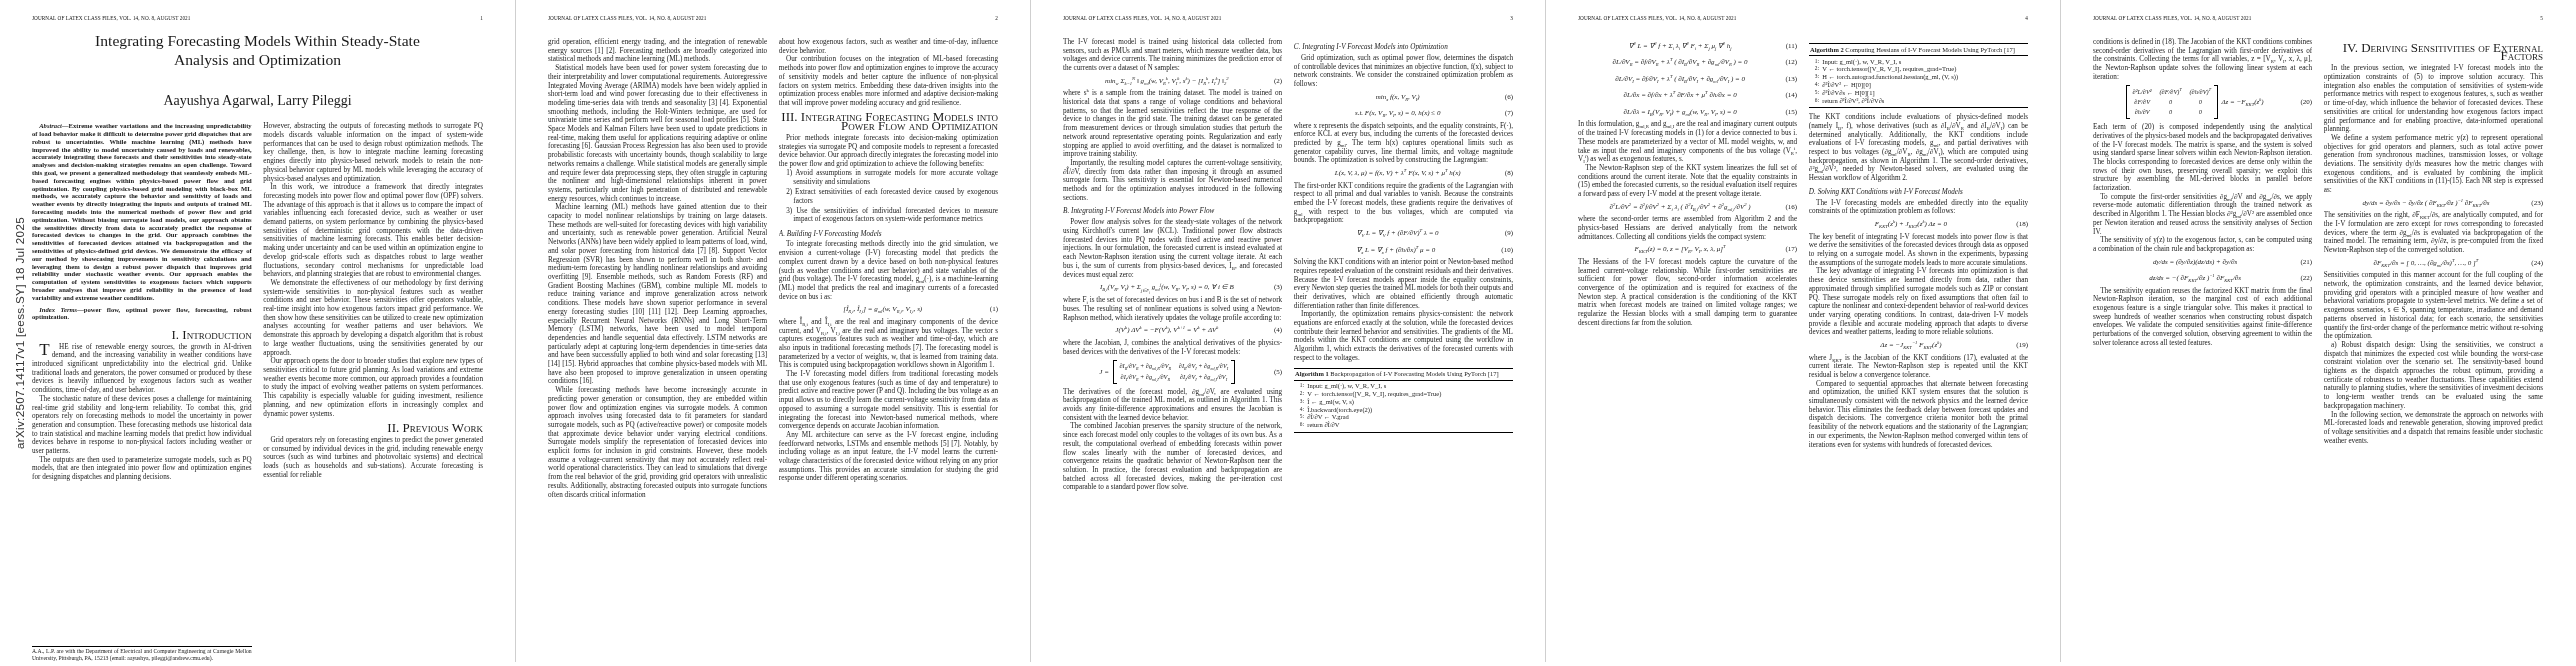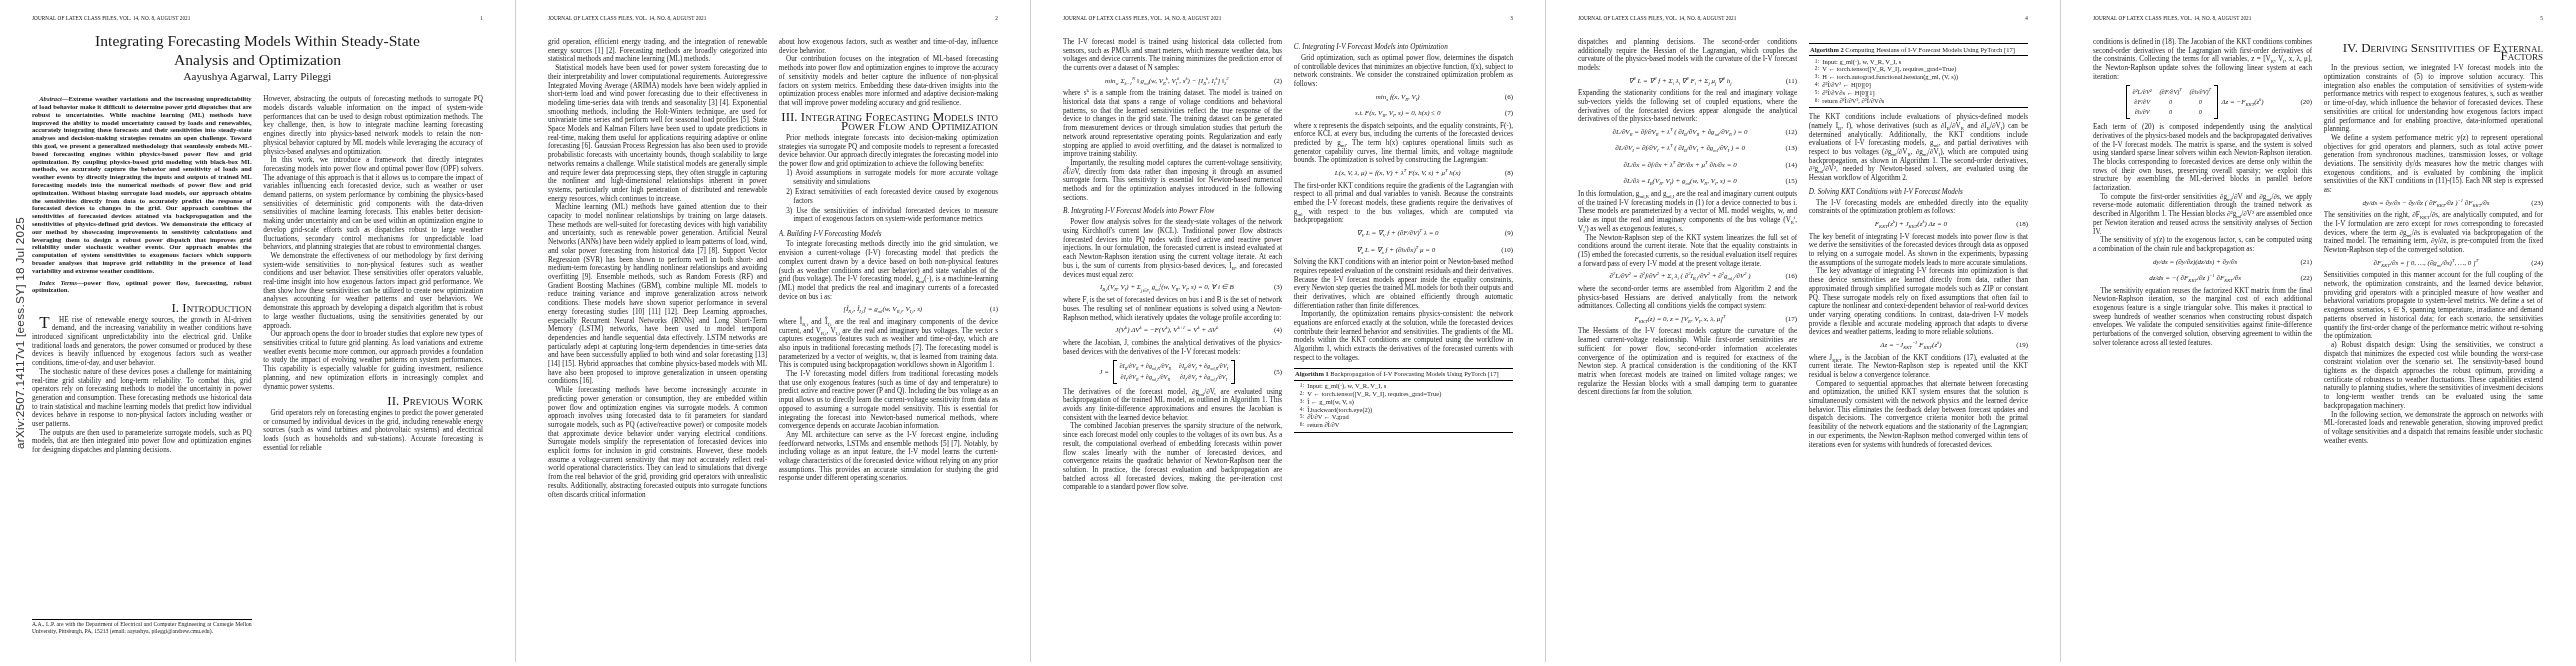--- a/index.html
+++ b/index.html
@@ -2,21 +2,21 @@
 <html style="font-size:9px"><head>
 <meta charset="utf-8">
 <style>
   html,body{margin:0;padding:0;background:#e9e9e9;}
   #paper-root{width:2576px;height:667px;display:flex;position:relative;background:#fff;font-family:"Liberation Serif",serif;color:#1a1a1a;}
   .page{width:515px;height:662px;background:#fff;box-sizing:border-box;position:relative;padding:0 32px;overflow:hidden;flex:0 0 auto;}
   .page + .page{border-left:0.6px solid #cfcfcf;}
   .hdr{position:absolute;top:14.5px;left:32px;right:32px;display:flex;justify-content:space-between;font-size:5.2px;letter-spacing:0.1px;color:#111;}
   .title-block{text-align:center;margin-top:31px;}
   .ptitle{font-size:15.6px;line-height:19px;max-width:378px;margin:0 auto;font-weight:400;}
-  .pauthors{font-size:11px;margin-top:1px;}
+  .pauthors{font-size:14px;margin-top:24px;}
   .cols{display:flex;gap:11.7px;margin-top:38px;height:603px;overflow:hidden;}
   .cols-first{margin-top:13.3px;height:540px;}
   .col{flex:1;min-width:0;display:flex;flex-direction:column;overflow:hidden;text-align:justify;font-size:7.2px;line-height:8.7px;}
   p{margin:0;}
   .para{text-indent:7.2px;}
   .ni{text-indent:0;}
   .abs,.terms{font-weight:bold;font-size:6.6px;line-height:7.8px;text-indent:7.2px;margin-bottom:3.9px;}
   .lead{font-style:italic;}
   .sec{text-align:right;font-variant:small-caps;font-size:13px;margin:5.6px 0 3.3px;}
   .subsec{font-style:italic;font-size:7.2px;margin:5px 0 2.2px;text-align:left;}
@@ -210,26 +210,24 @@
         </div>
       </div>
     </div>
     <div class="page">
       <div class="hdr">
         <span class="hdr-l">JOURNAL OF LATEX CLASS FILES, VOL. 14, NO. 8, AUGUST 2021</span>
         <span class="hdr-r">4</span>
       </div>
       <div class="cols">
         <div class="col">
-          <p class="para ni">dispatches and planning decisions. The second-order conditions additionally require the Hessian of the Lagrangian, which couples the curvature of the physics-based models with the curvature of the I-V forecast models:</p>
           <div class="eq">
             <span class="eq-body">∇<sup>2</sup> L = ∇<sup>2</sup> f + Σ<sub>i</sub> λ<sub>i</sub> ∇<sup>2</sup> F<sub>i</sub> + Σ<sub>j</sub> μ<sub>j</sub> ∇<sup>2</sup> h<sub>j</sub></span>
             <span class="eq-num">(11)</span>
           </div>
-          <p class="para ni">Expanding the stationarity conditions for the real and imaginary voltage sub-vectors yields the following set of coupled equations, where the derivatives of the forecasted devices appear alongside the analytical derivatives of the physics-based network:</p>
           <div class="eq">
             <span class="eq-body">∂L/∂V<sub>R</sub> = ∂f/∂V<sub>R</sub> + λ<sup>T</sup> ( ∂I<sub>B</sub>/∂V<sub>R</sub> + ∂g<sub>ml</sub>/∂V<sub>R</sub> ) = 0</span>
             <span class="eq-num">(12)</span>
           </div>
           <div class="eq">
             <span class="eq-body">∂L/∂V<sub>I</sub> = ∂f/∂V<sub>I</sub> + λ<sup>T</sup> ( ∂I<sub>B</sub>/∂V<sub>I</sub> + ∂g<sub>ml</sub>/∂V<sub>I</sub> ) = 0</span>
             <span class="eq-num">(13)</span>
           </div>
           <div class="eq">
             <span class="eq-body">∂L/∂x = ∂f/∂x + λ<sup>T</sup> ∂F/∂x + μ<sup>T</sup> ∂h/∂x = 0</span>

